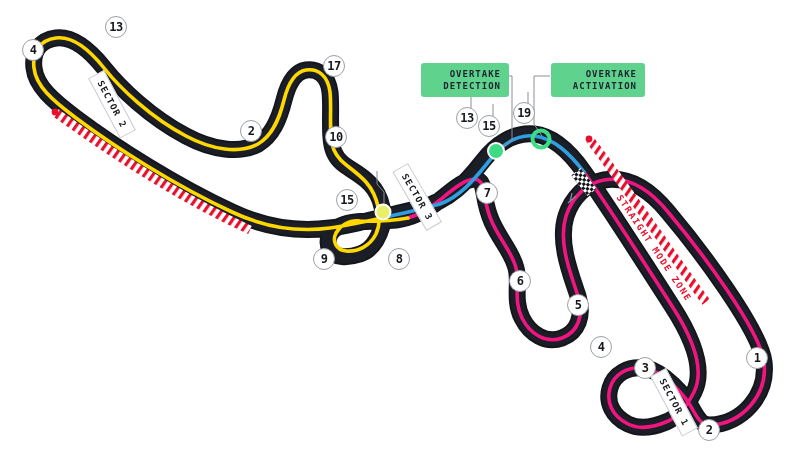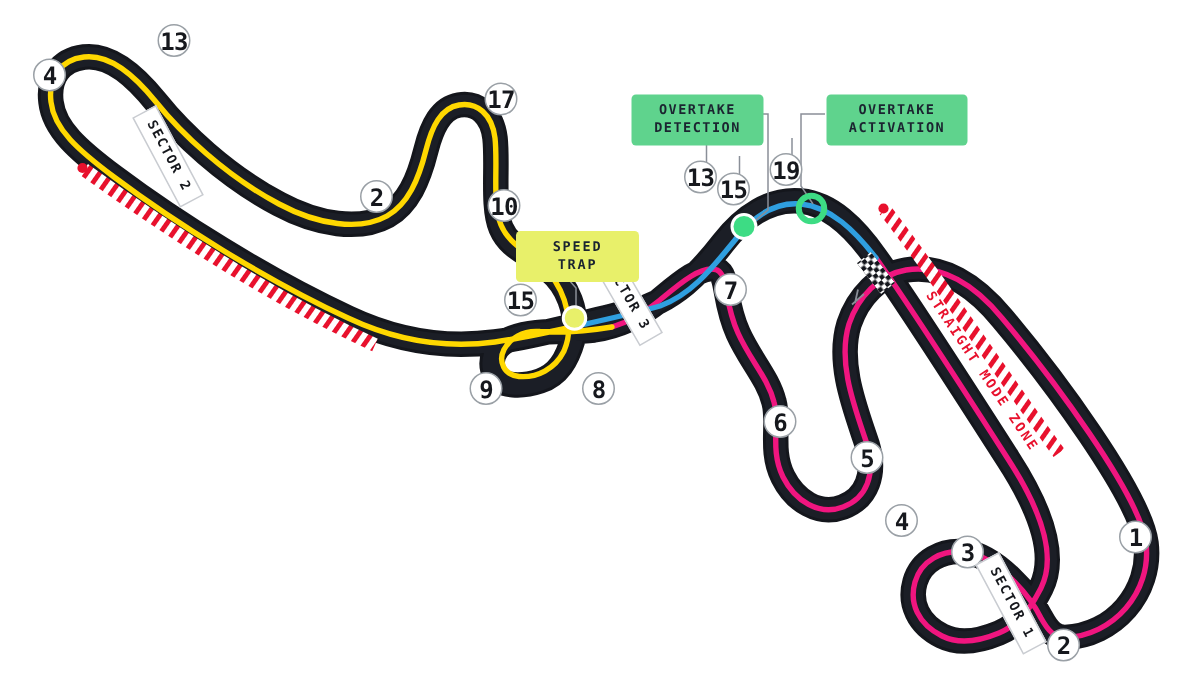--- a/index.html
+++ b/index.html
@@ -4,32 +4,32 @@
 <style>
   html,body{margin:0;padding:0;background:#ffffff;}
   body{width:800px;height:461px;position:relative;overflow:hidden;
        font-family:"DejaVu Sans Mono","Liberation Mono",monospace;}
   #stage{position:absolute;inset:0;width:800px;height:461px;}
   svg.map{position:absolute;left:0;top:0;width:800px;height:461px;}
 
   .cnum{position:absolute;width:22px;height:22px;border-radius:50%;
         background:#ffffff;border:1.3px solid #9aa0a6;
         display:flex;align-items:center;justify-content:center;
-        font-size:16px;font-weight:700;color:#16181d;
+        font-size:12px;font-weight:700;color:#16181d;
         font-family:"DejaVu Sans Mono","Liberation Mono",monospace;
         box-sizing:border-box;letter-spacing:-0.5px;}
 
   .sectorlab{position:absolute;background:#ffffff;border:1.1px solid #c9ccd1;
         color:#16181d;font-size:9px;font-weight:700;letter-spacing:1.1px;
         padding:3px 7px;white-space:nowrap;
         font-family:"DejaVu Sans Mono","Liberation Mono",monospace;}
 
   .tag{position:absolute;border-radius:3px;padding:5px 8px;
        font-size:9px;font-weight:700;line-height:1.35;letter-spacing:1px;
-       text-align:center;white-space:pre-line;color:#1b2430;
+       text-align:right;white-space:pre-line;color:#1b2430;
        font-family:"DejaVu Sans Mono","Liberation Mono",monospace;}
   .tag.green{background:#5fd38d;}
   .tag.yellow{background:#e8f06a;letter-spacing:1.2px;}
 
   .zonelab{position:absolute;color:#e8112d;font-size:9px;font-weight:700;
        letter-spacing:1.6px;white-space:nowrap;
        font-family:"DejaVu Sans Mono","Liberation Mono",monospace;}
 </style>
 </head>
 <body>
@@ -242,17 +242,16 @@
   </div>
 
   <div class="sectorlab" style="left:104px;top:70px;transform:rotate(62deg);transform-origin:left top;">SECTOR 2</div>
   <div class="sectorlab" style="left:408px;top:163px;transform:rotate(60deg);transform-origin:left top;">SECTOR 3</div>
   <div class="sectorlab" style="left:666px;top:368px;transform:rotate(62deg);transform-origin:left top;">SECTOR 1</div>
 
   <div class="tag green" style="left:421px;top:63px;width:72px">OVERTAKE
 DETECTION</div>
   <div class="tag green" style="left:551px;top:63px;width:78px">OVERTAKE
 ACTIVATION</div>
-  <div class="tag yellow" style="left:344px;top:154px;width:66px">SPEED TRAP</div>
 
   <div class="zonelab" style="left:623px;top:193px;transform:rotate(56deg);transform-origin:left top;">STRAIGHT MODE ZONE</div>
 
 </div>
 
 </body></html>

